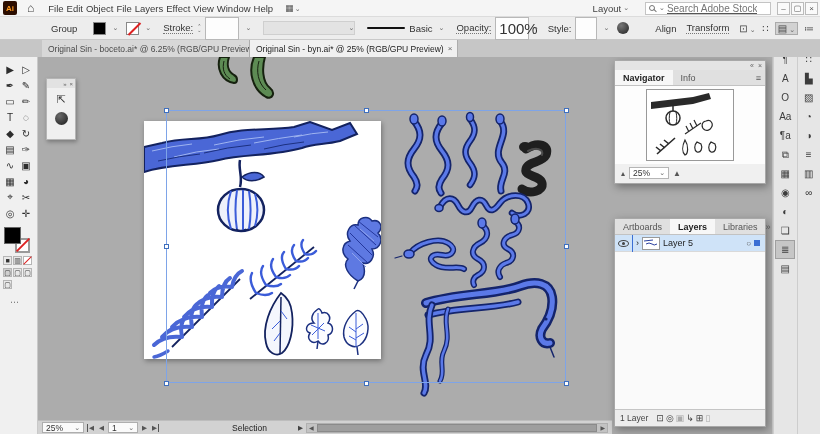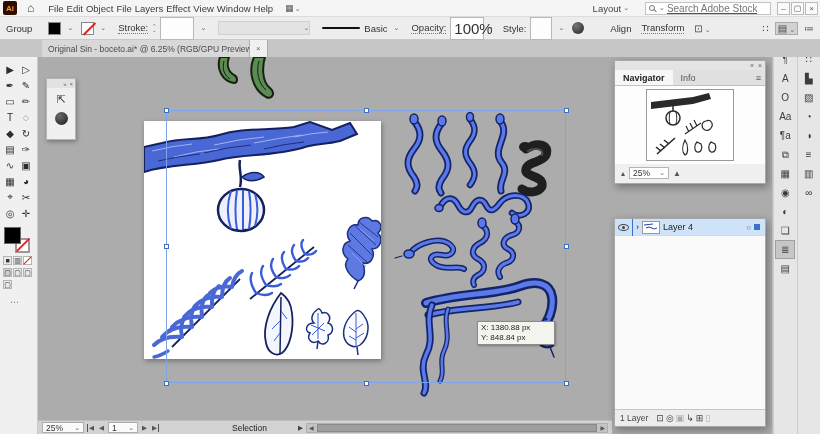--- a/index.html
+++ b/index.html
@@ -147,21 +147,21 @@
       <input placeholder="Search Adobe Stock" style="">
     </div>
     <div id="win-controls">
       <span>–</span>
       <span>▢</span>
       <span>×</span>
     </div>
   </div>
 
   <div id="controlbar">
-    <span style="margin-right:12px;">Group</span>
+    <span style="margin-right:12px;margin-left:45px;">Group</span>
     <span class="swatch fill"></span>
     <span class="chev">⌄</span>
     <span class="swatch stroke" style="margin-left:4px;"></span>
     <span class="chev">⌄</span>
     <span class="dotted" style="margin-left:8px;">Stroke:</span>
     <span class="spinner">
         <span>⌃</span>
         <span>⌄</span>
       </span>
     <span class="cb-input" style="width:34px;"></span>
@@ -188,20 +188,21 @@
       <span>≔</span>
     </div>
   </div>
 
   <div id="tabbar">
     <div class="doc-tab inactive">
       <span>Original Sin - boceto.ai* @ 6.25% (RGB/GPU Preview)</span>
 
     </div>
     <div class="doc-tab active">
+      <span>Original Sin - byn.ai* @ 25% (RGB/GPU Preview)</span>
       <span class="x">×</span>
     </div>
   </div>
 
   <div id="toolbar">
     <div id="tools">
       <span class="tool">▶</span>
       <span class="tool">▷</span>
       <span class="tool">✒</span>
       <span class="tool">✎</span>
@@ -374,24 +375,20 @@
     <div id="sel-box"></div>
     <span class="hdl" style="left:126px;top:51px;"></span>
     <span class="hdl" style="left:326px;top:51px;"></span>
     <span class="hdl" style="left:526px;top:51px;"></span>
     <span class="hdl" style="left:126px;top:187px;"></span>
     <span class="hdl" style="left:526px;top:187px;"></span>
     <span class="hdl" style="left:126px;top:324px;"></span>
     <span class="hdl" style="left:326px;top:324px;"></span>
     <span class="hdl" style="left:526px;top:324px;"></span>
 
-    <div id="cursor-tip">
-      <div>X: 1380.88 px</div>
-      <div>Y: 848.84 px</div>
-    </div>
   </div>
 
   <div id="navigator" class="panel">
     <div class="grp-hd">
       <span>«</span>
       <span>×</span>
     </div>
     <div class="ptabs">
       <span class="ptab on">Navigator</span>
       <span class="ptab">Info</span>
@@ -416,31 +413,38 @@
       <span>▴</span>
       <span class="nav-combo">
         <span>25%</span>
         <span class="chev">⌄</span>
       </span>
       <span>▲</span>
     </div>
   </div>
 
   <div id="layers-panel" class="panel">
+    <div class="ptabs">
+      <span class="ptab">Artboards</span>
+      <span class="ptab on">Layers</span>
+      <span class="ptab">Libraries</span>
+      <span class="ham">»</span>
+      <span class="ham">≡</span>
+    </div>
     <div id="layers-body">
       <div id="layer-row">
         <span class="eye"></span>
         <span class="vline"></span>
         <span>›</span>
         <span class="lthumb">
           <svg width="16" height="11" viewBox="0 0 16 11">
             <path d="M1,3 L10,2 M3,6 q3,-2 6,0 q2,2 5,0" stroke="#2a3f9e" stroke-width="1" fill="none"></path>
           </svg>
         </span>
-        <span>Layer 4</span>
+        <span>Layer 5</span>
         <span class="tgt">○</span>
         <span class="selind"></span>
       </div>
     </div>
     <div id="layers-foot">
       <span style="margin-right:6px;">1 Layer</span>
       <span class="ic">⊡</span>
       <span class="ic">◎</span>
       <span class="ic dis">▣</span>
       <span class="ic">↳</span>

